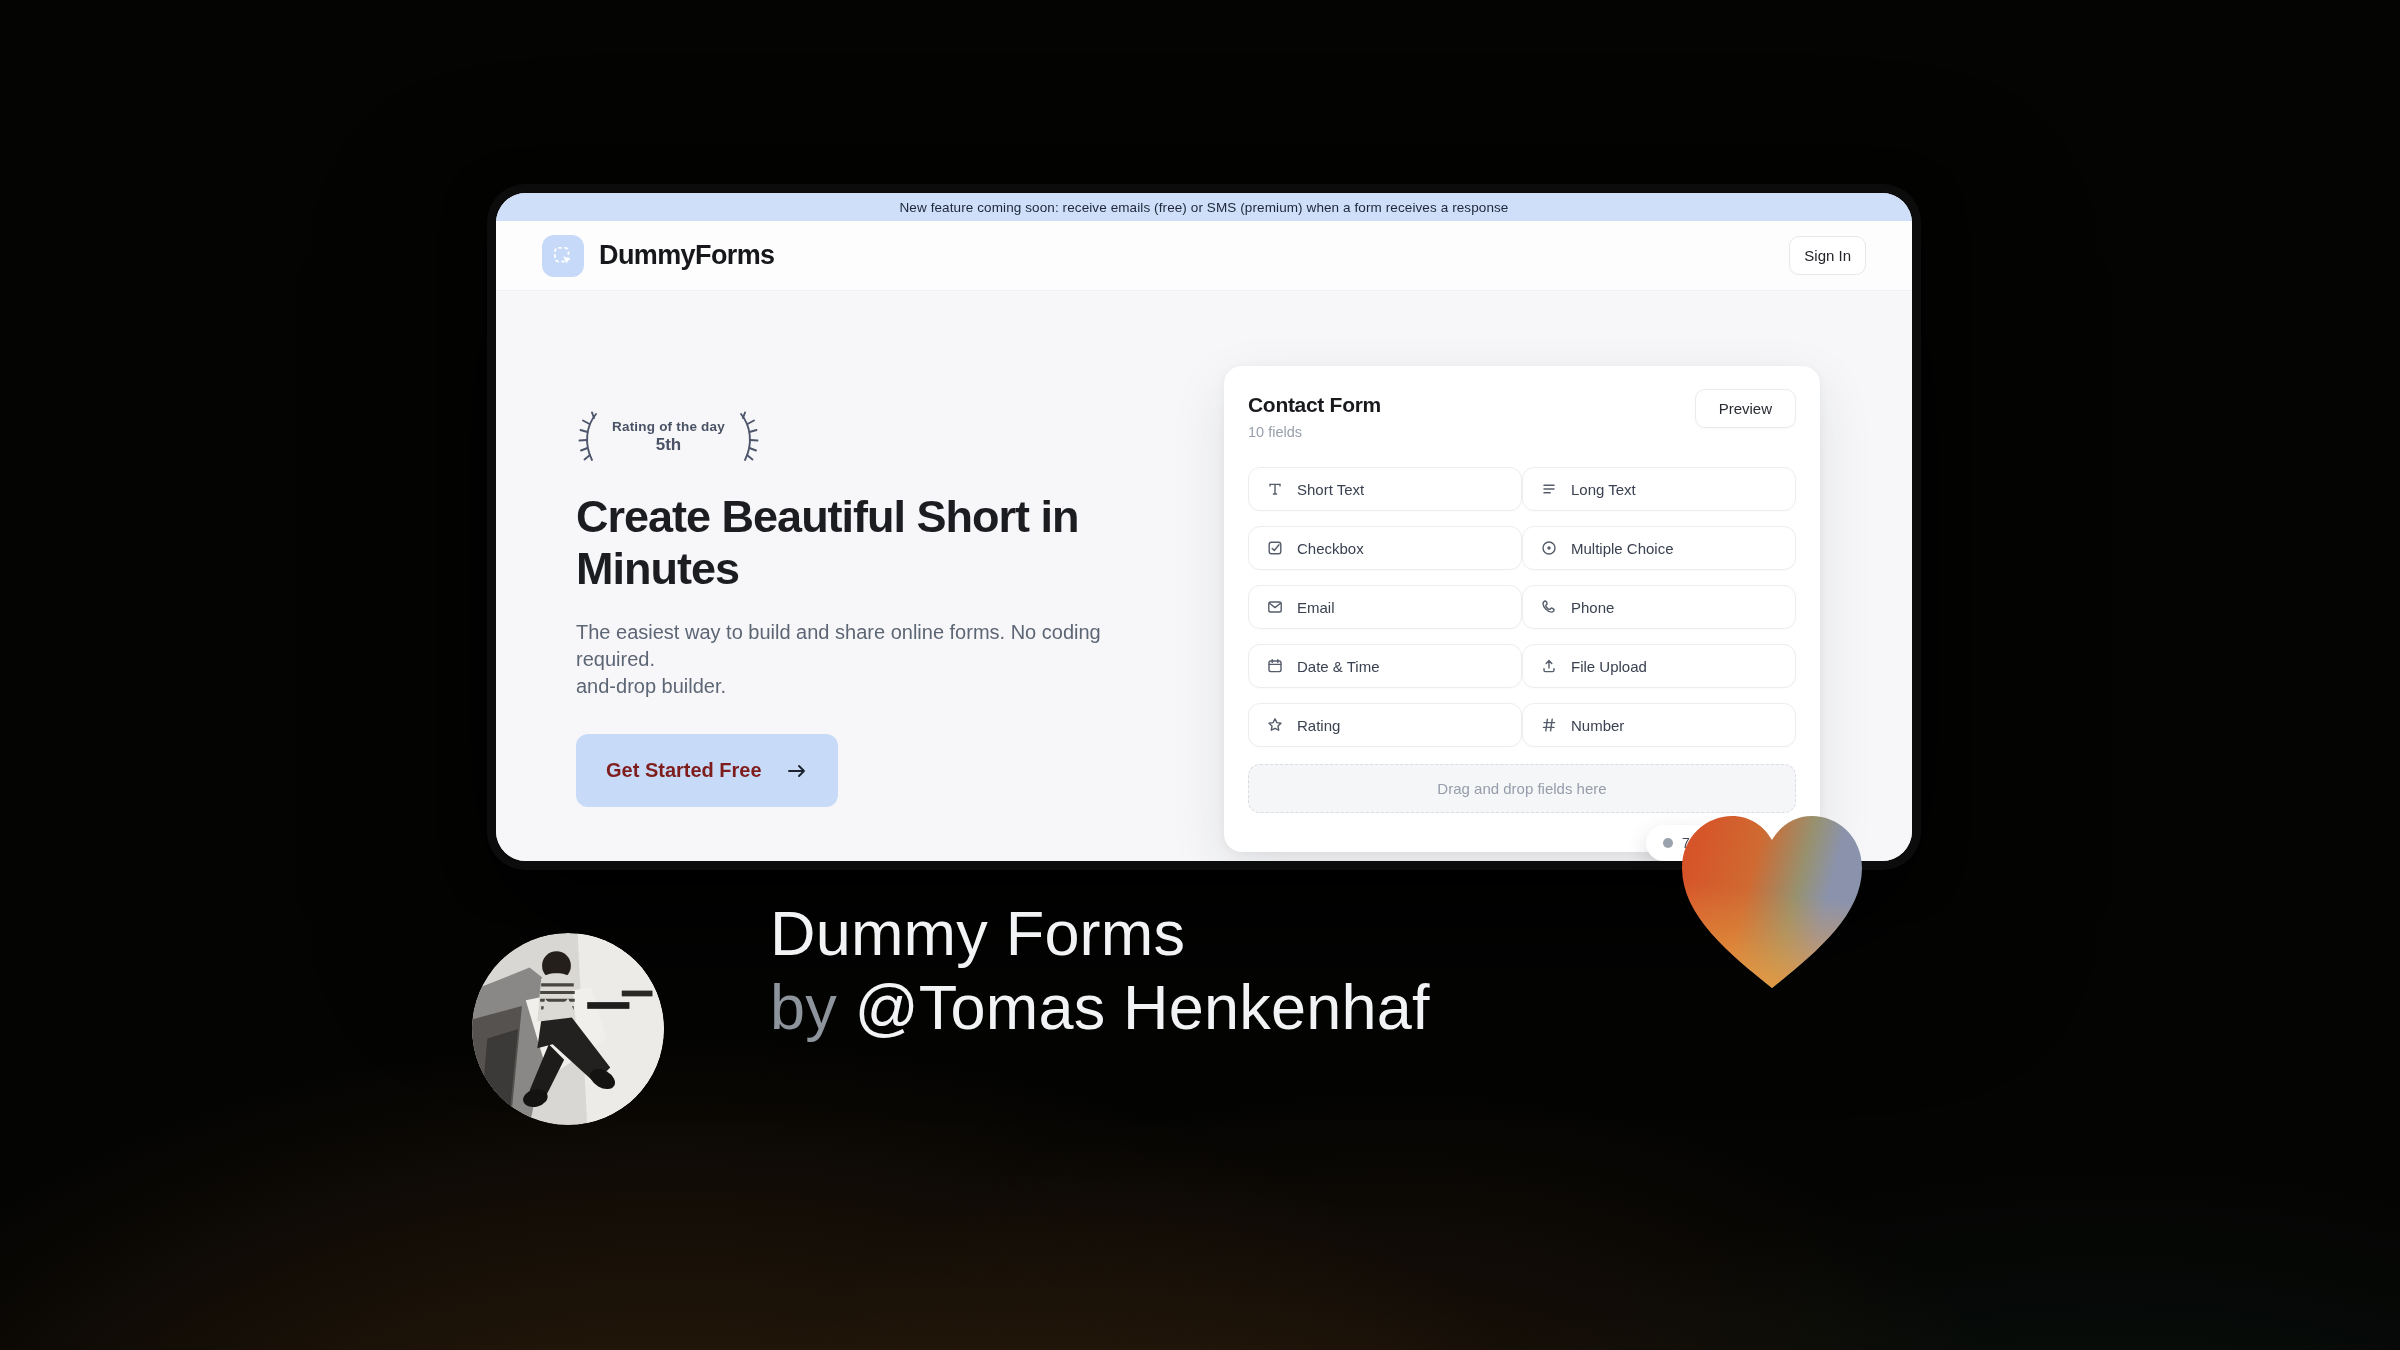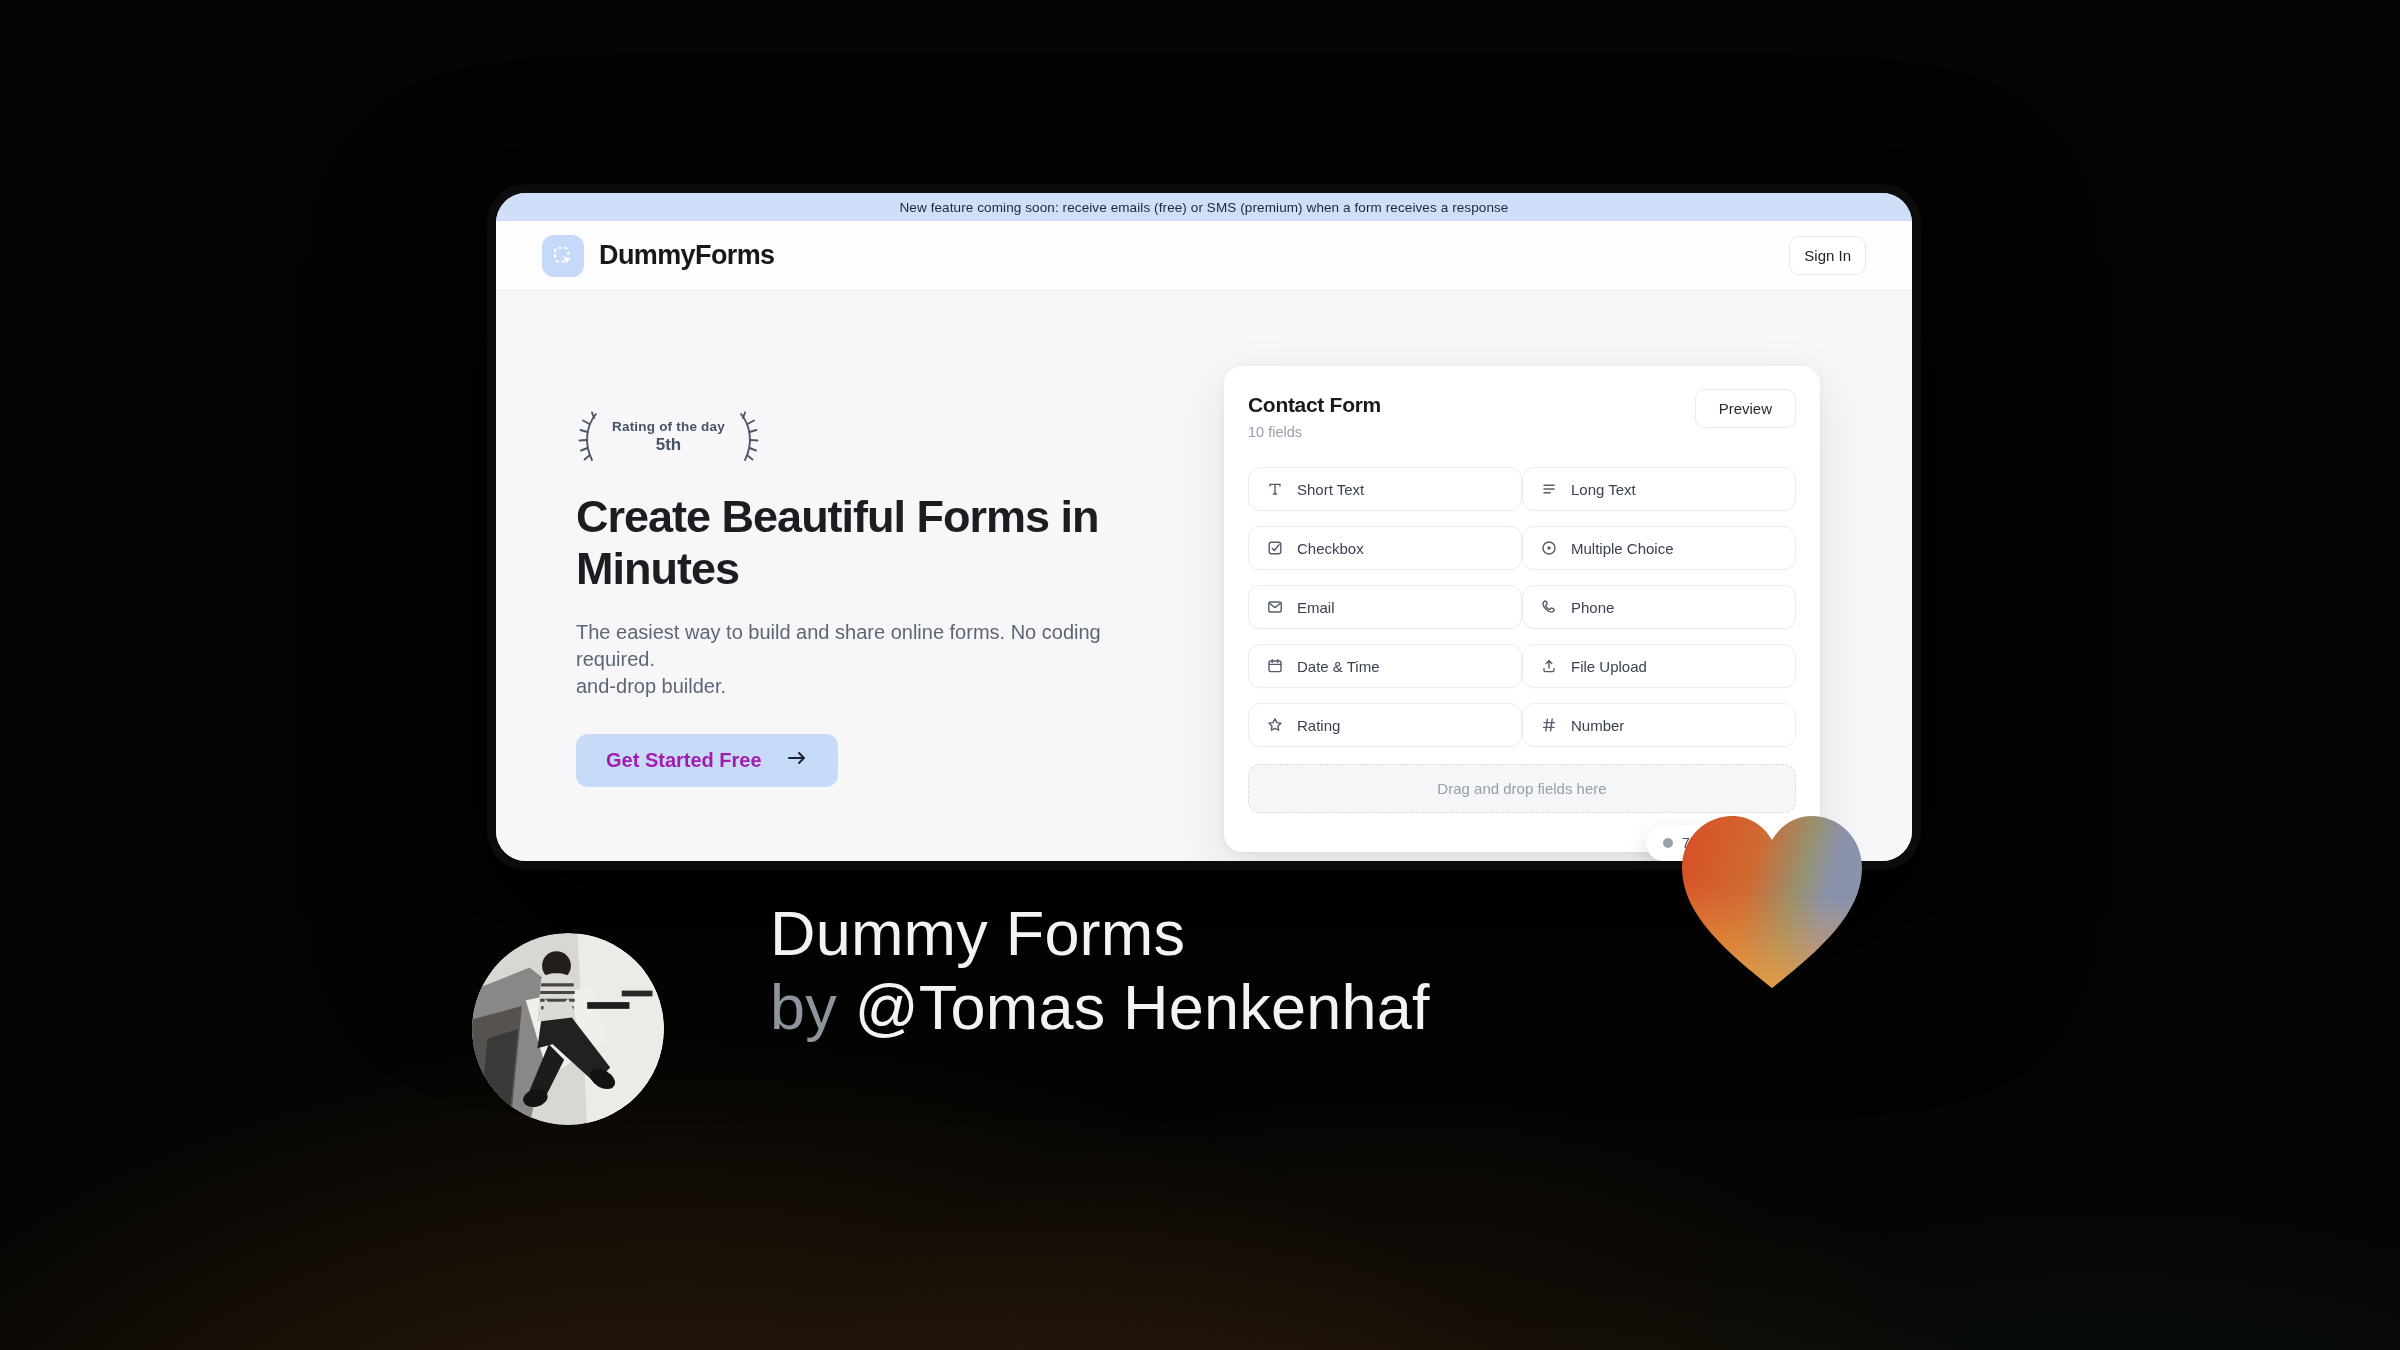--- a/index.html
+++ b/index.html
@@ -56,23 +56,23 @@
   .laurel { width:26px; height:56px; }
   .laurel.flip { transform:scaleX(-1); }
 
   .hero-title {
     margin-top:26px; font-size:45px; line-height:1.15; font-weight:700;
     color:#1c1d21; letter-spacing:-1px;
   }
   .hero-desc { margin-top:24px; font-size:20px; line-height:1.36; color:#5d6675; }
   .line { display:block; }
   .cta-btn {
-    margin-top:34px; display:inline-flex; gap:24px;
-    background:#c7dbf8; border:none; border-radius:12px; padding:15px 30px;
-    font-size:20px; font-weight:600; color:#a21caf; cursor:pointer; font-family:inherit;
+    margin-top:34px; display:inline-flex; align-items:center; gap:24px;
+    background:#c7dbf8; border:none; border-radius:12px; padding:25px 30px;
+    font-size:20px; font-weight:600; color:#7f1d1d; cursor:pointer; font-family:inherit;
   }
   .cta-arrow { width:22px; height:18px; display:inline-flex; }
 
   
   .builder-card {
     position:absolute; left:728px; top:75px; width:596px; height:486px;
     background:#fff; border-radius:18px; padding:27px 24px;
     box-shadow:0 20px 55px rgba(30,35,50,.10), 0 2px 10px rgba(0,0,0,.05);
   }
   .card-title { font-size:21px; font-weight:700; color:#191a1e; letter-spacing:-.3px; }
@@ -172,21 +172,21 @@
                 <path d="M13.5 15l-6.5-3.5"></path>
                 <path d="M11.5 23l-7-2"></path>
               <path d="M10.5 31l-7 .5"></path>
                 <path d="M11.5 39l-6.5 2.5"></path>
                 <path d="M14 46l-5.5 4.5"></path>
             </svg>
           </span>
         </div>
 
         <h1 class="hero-title">
-            <span class="line">Create Beautiful Forms in</span>
+            <span class="line">Create Beautiful Short in</span>
             <span class="line">Minutes</span>
           </h1>
         <p class="hero-desc">
             <span class="line">The easiest way to build and share online forms. No coding required.</span>
             <span class="line">and-drop builder.</span>
           </p>
 
         <button class="cta-btn">
           <span>Get Started Free</span>
           <span class="cta-arrow">

